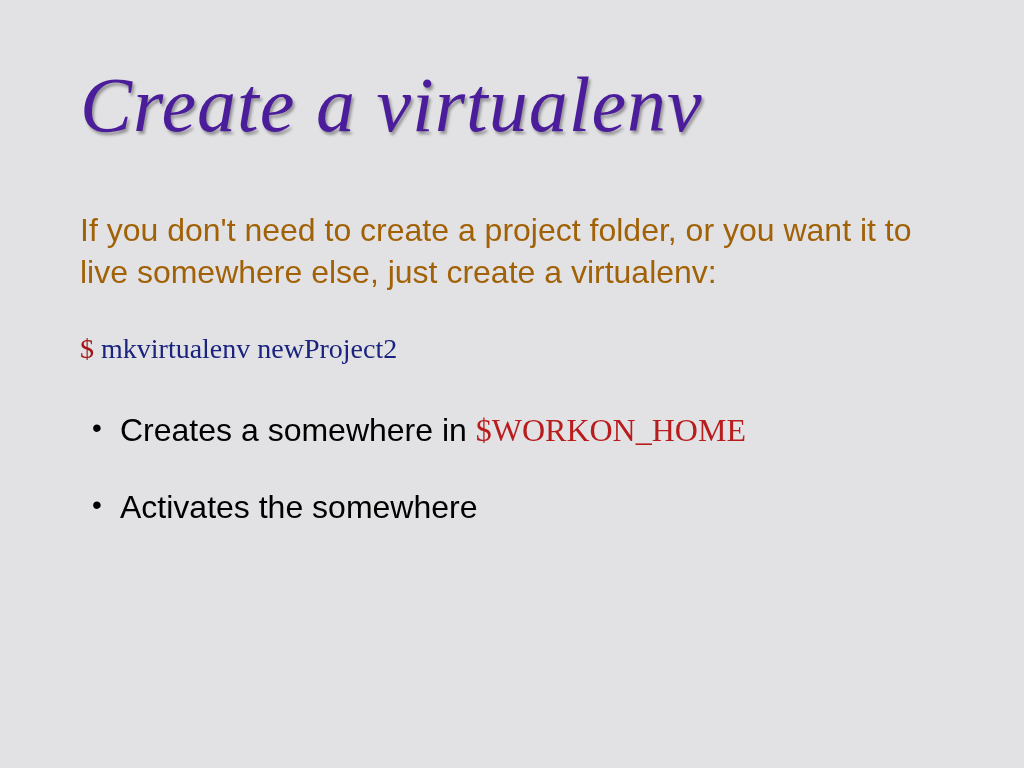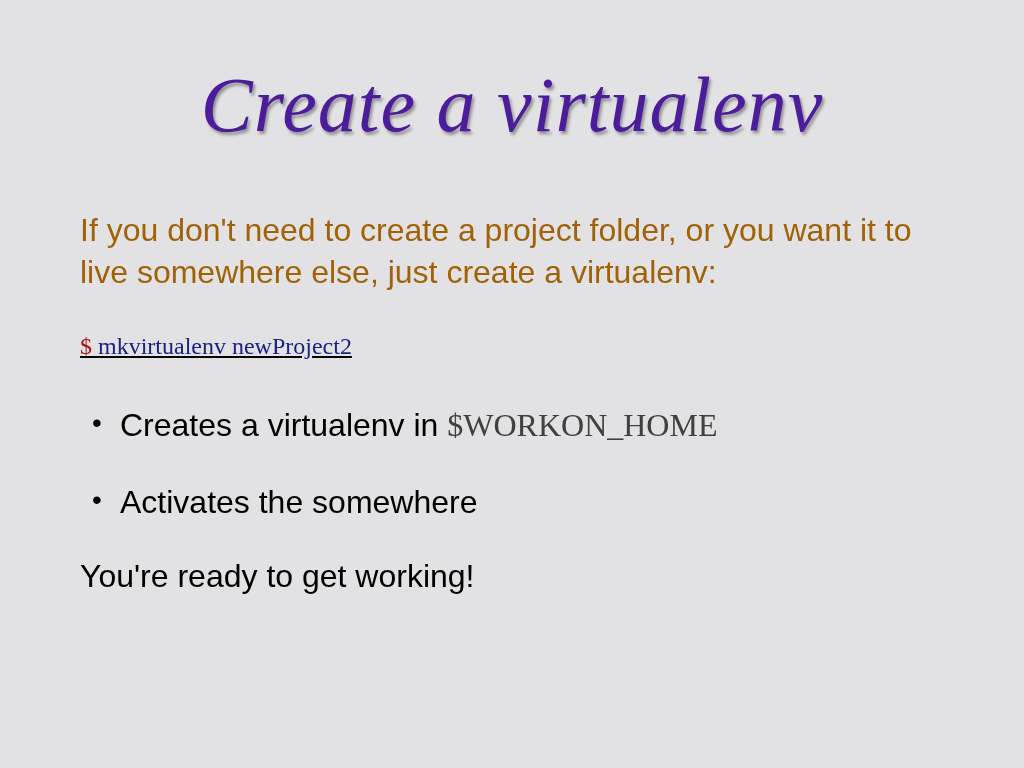--- a/index.html
+++ b/index.html
@@ -17,37 +17,36 @@
       width: 1024px;
       height: 768px;
       padding: 50px 80px 40px 80px;
     }
     .title {
       font-family: "Brush Script MT", "Segoe Script", cursive;
       font-style: italic;
       font-weight: 500;
       font-size: 78px;
       color: #4b1d9a;
-      text-align: center;
+      text-align: left;
       text-shadow: 2px 3px 3px rgba(0,0,0,0.35);
       margin-top: 10px;
       margin-bottom: 60px;
       letter-spacing: 1px;
     }
     .intro {
       font-size: 32px;
       line-height: 1.3;
       margin-bottom: 40px;
       color: #a16207;
     }
     .command {
       font-family: "Georgia", "Times New Roman", serif;
-      font-size: 24px;
+      font-size: 28px;
       margin-bottom: 45px;
-      text-decoration: underline;
     }
     .prompt { color: #a31515; }
     .cmd { color: #1a237e; }
     .bullets {
       list-style: none;
       padding: 0;
       margin: 0 0 35px 0;
     }
     .bullets li {
       font-size: 32px;
@@ -60,21 +59,21 @@
     .bullets li::before {
       content: "•";
       position: absolute;
       left: 12px;
       top: 0;
       color: #000;
       font-size: 28px;
     }
     .env-var {
       font-family: "Georgia", "Times New Roman", serif;
-      color: #404040;
+      color: #b91c1c;
     }
     .closing {
       font-size: 32px;
       color: #000;
     }
   </style>
 </head>
 <body>
 
 <div class="slide">
@@ -83,21 +82,20 @@
   <p class="intro">If you don't need to create a project folder, or you want it to live somewhere else, just create a virtualenv:</p>
 
   <p class="command">
     <span class="prompt">$</span>
     <span> </span>
     <span class="cmd">mkvirtualenv newProject2</span>
   </p>
 
   <ul class="bullets">
     <li>
-      <span>Creates a virtualenv in </span><span class="env-var">$WORKON_HOME</span>
+      <span>Creates a somewhere in </span><span class="env-var">$WORKON_HOME</span>
     </li>
     <li>
       <span>Activates the somewhere</span><span class="env-var"></span>
     </li>
   </ul>
 
-  <p class="closing">You're ready to get working!</p>
 </div>
 
 </body></html>

